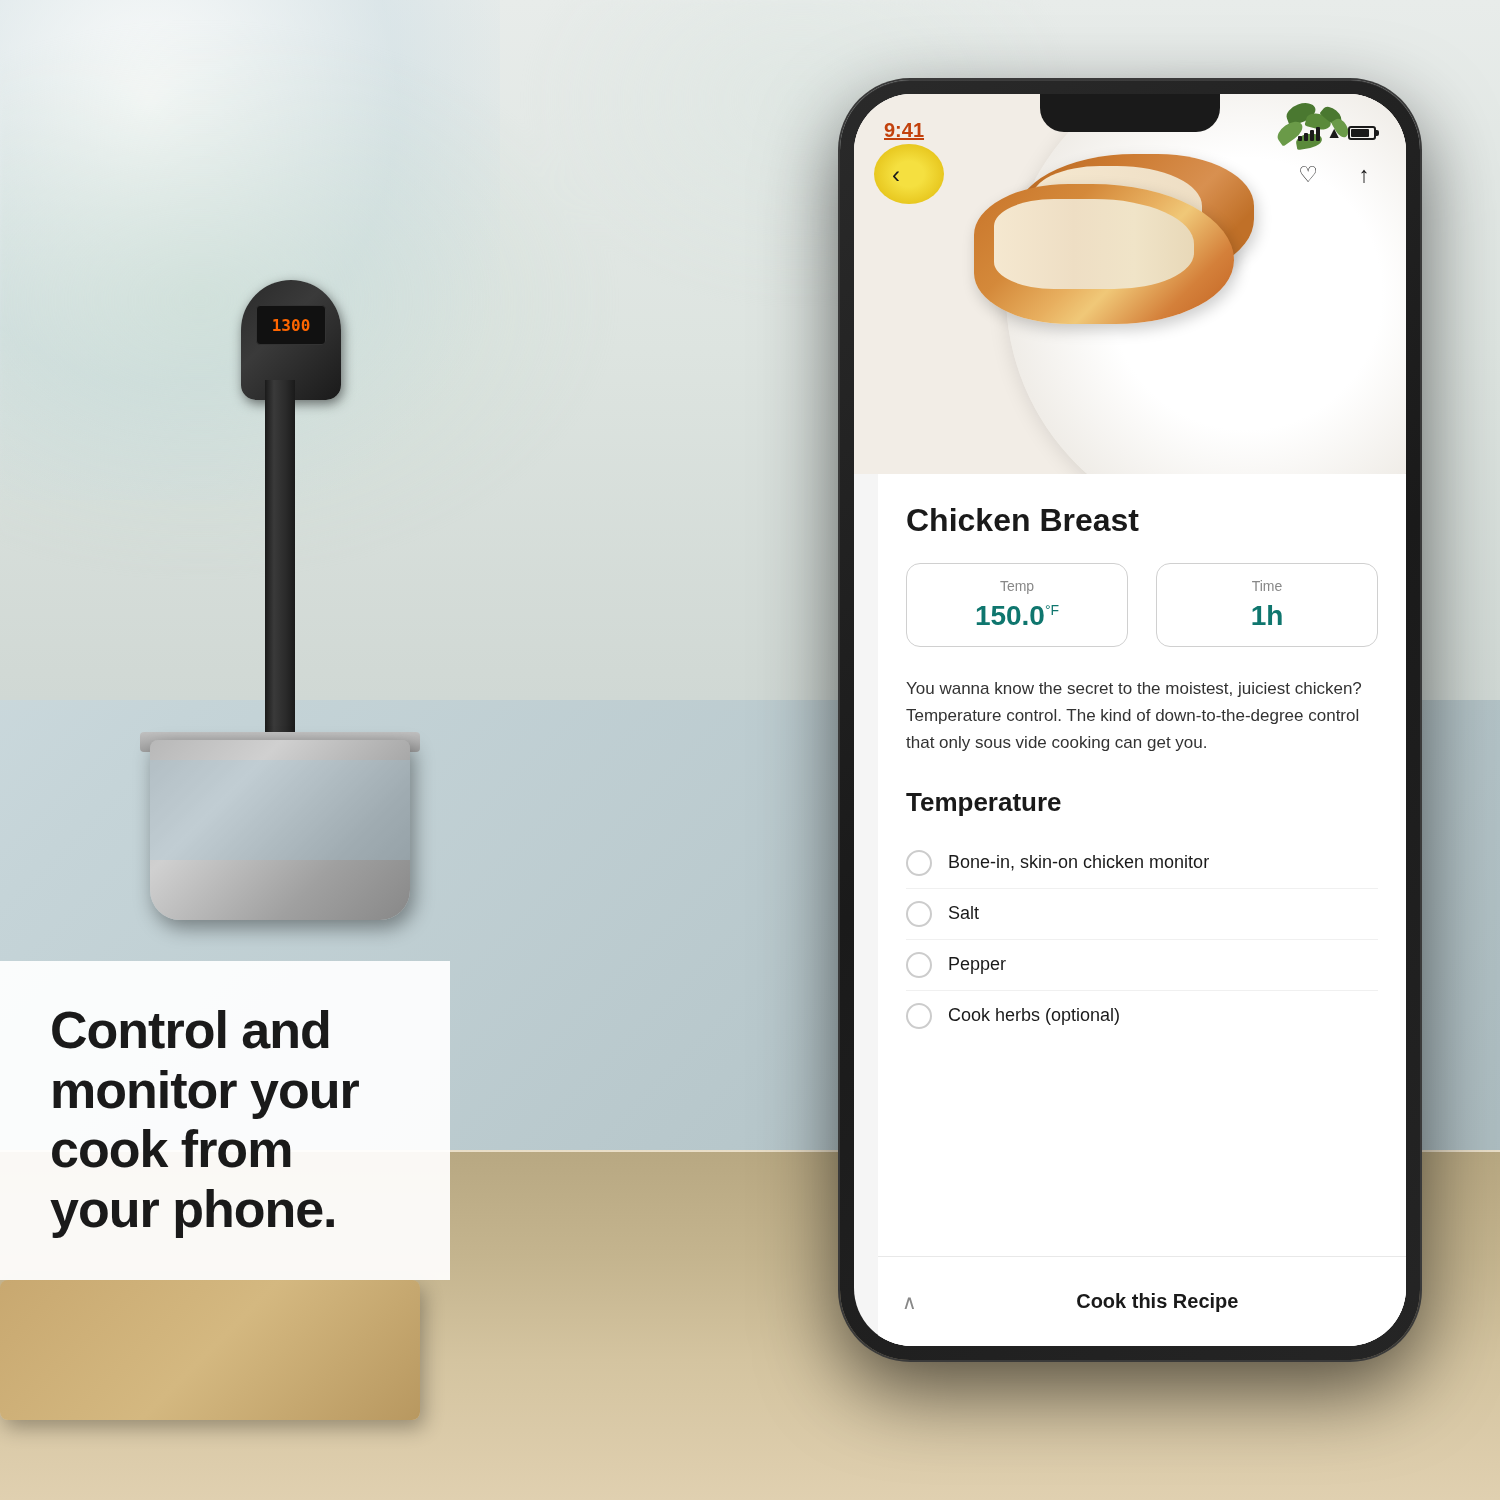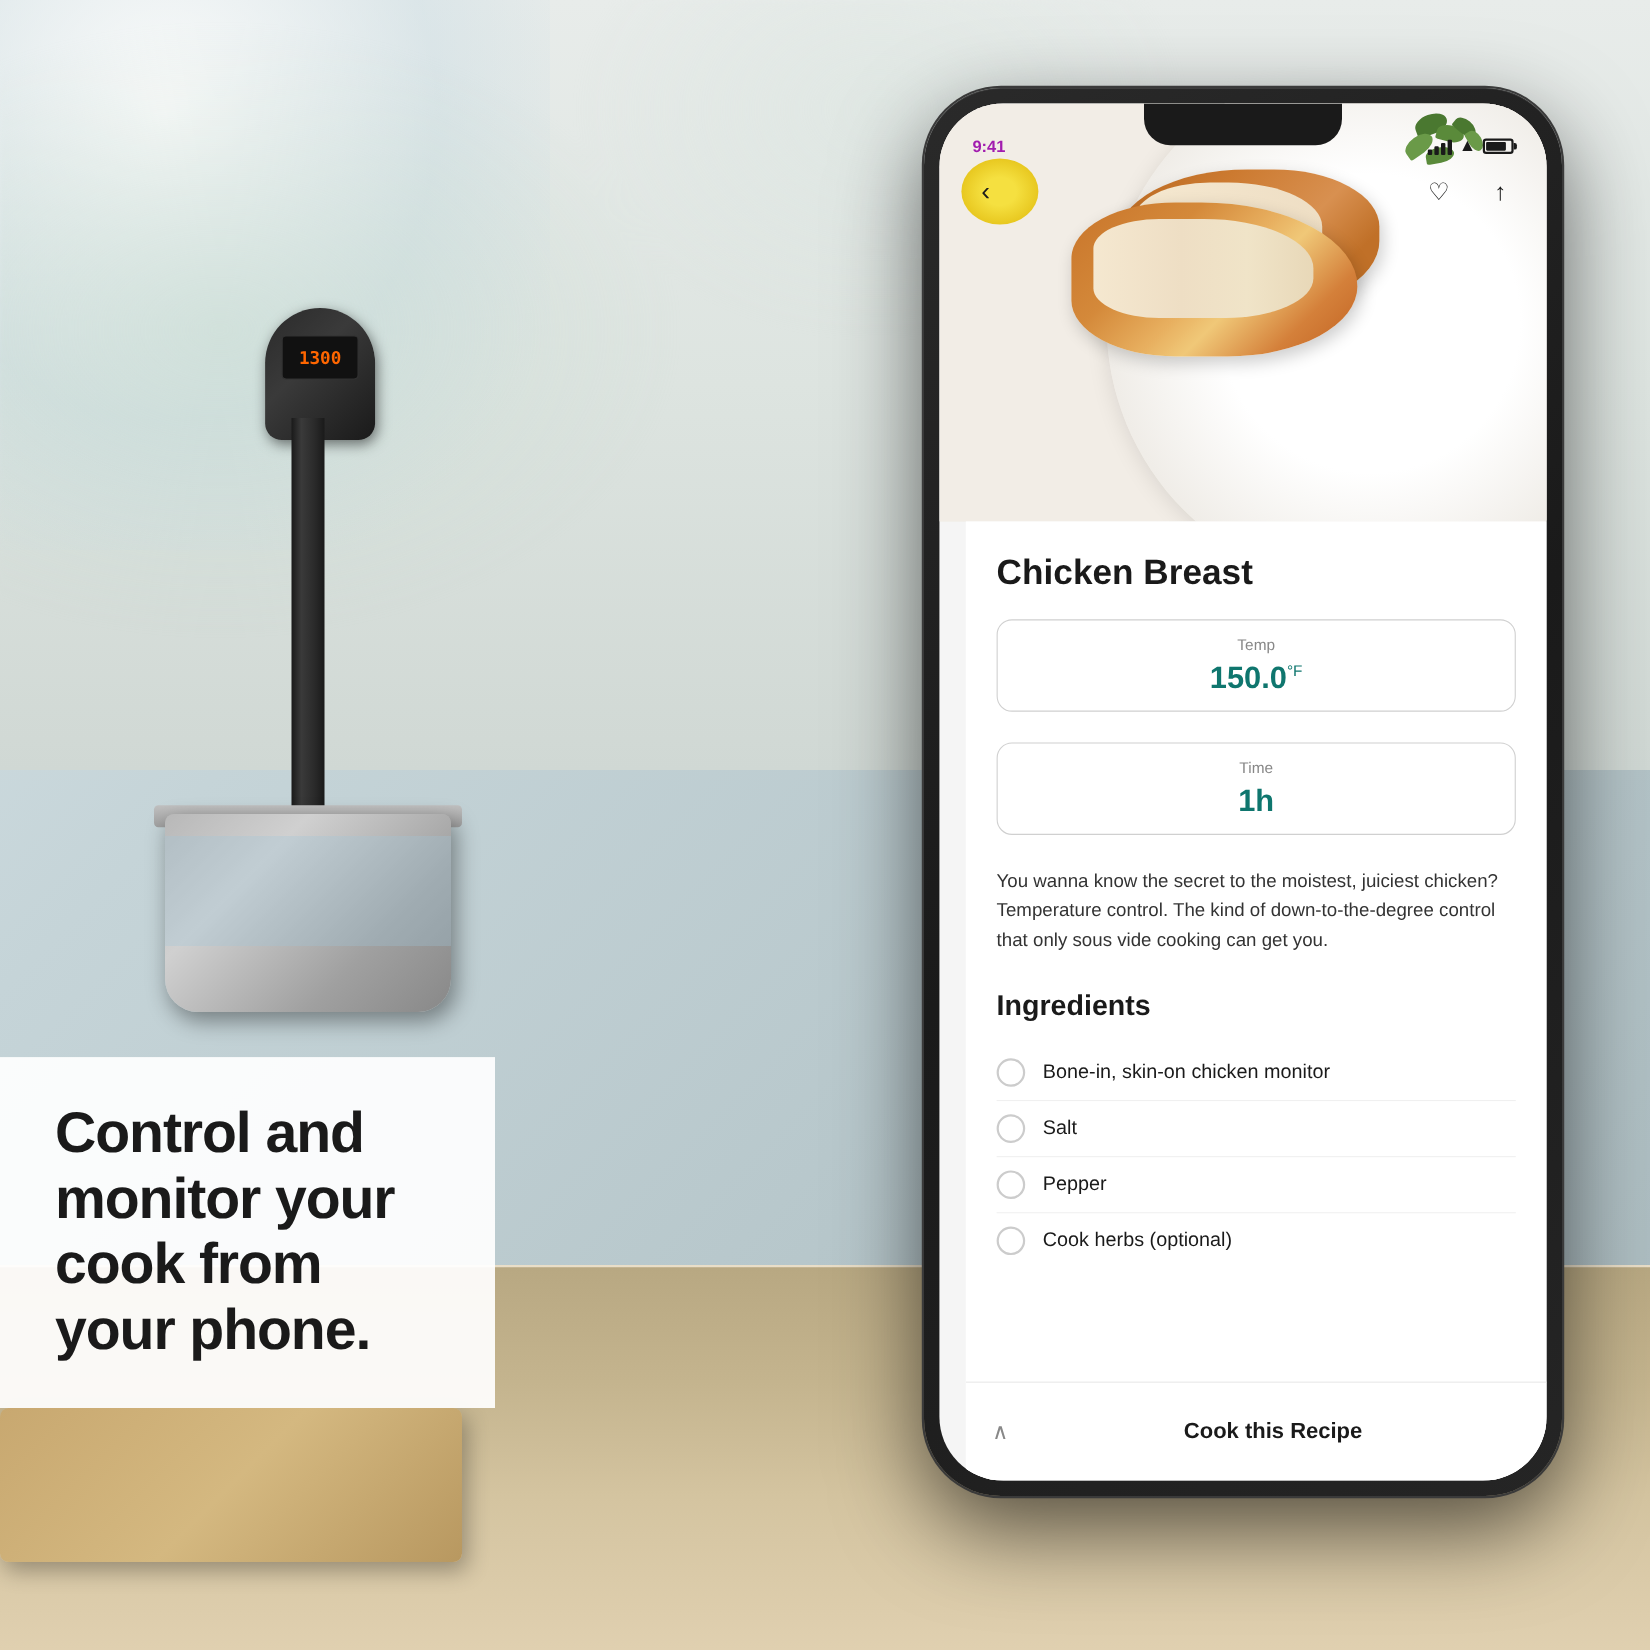--- a/index.html
+++ b/index.html
@@ -255,23 +255,24 @@
       height: 56px;
       display: flex;
       align-items: flex-end;
       justify-content: space-between;
       padding: 0 30px 8px;
       z-index: 10;
       background: transparent;
     }
 
     .status-time {
-      font-size: 15px;
+      font-size: 20px;
       font-weight: 600;
-      color: #a21caf;
+      color: #c2410c;
+      text-decoration: underline;
     }
 
     .status-icons {
       display: flex;
       align-items: center;
       gap: 6px;
     }
 
     .signal-bars {
       display: flex;
@@ -488,21 +489,20 @@
       font-weight: 700;
       color: #1a1a1a;
       margin-bottom: 24px;
     }
 
     
     .cook-params {
       display: flex;
       gap: 28px;
       margin-bottom: 28px;
-      flex-direction: column;
     }
 
     .param-box {
       flex: 1;
       border: 1.5px solid #d0d0d0;
       border-radius: 14px;
       padding: 14px 16px;
       text-align: center;
     }
 
@@ -693,21 +693,21 @@
               </div>
             </div>
             <div class="param-box">
               <div class="param-label">Time</div>
               <div class="param-value">1h</div>
             </div>
           </div>
 
           <div class="recipe-description">You wanna know the secret to the moistest, juiciest chicken? Temperature control. The kind of down-to-the-degree control that only sous vide cooking can get you.</div>
 
-          <div class="ingredients-title">Ingredients</div>
+          <div class="ingredients-title">Temperature</div>
 
           <div class="ingredient-item">
             <div class="ingredient-checkbox"></div>
             <span class="ingredient-text">Bone-in, skin-on chicken monitor</span>
           </div>
           <div class="ingredient-divider"></div>
 
           <div class="ingredient-item">
             <div class="ingredient-checkbox"></div>
             <span class="ingredient-text">Salt</span>

